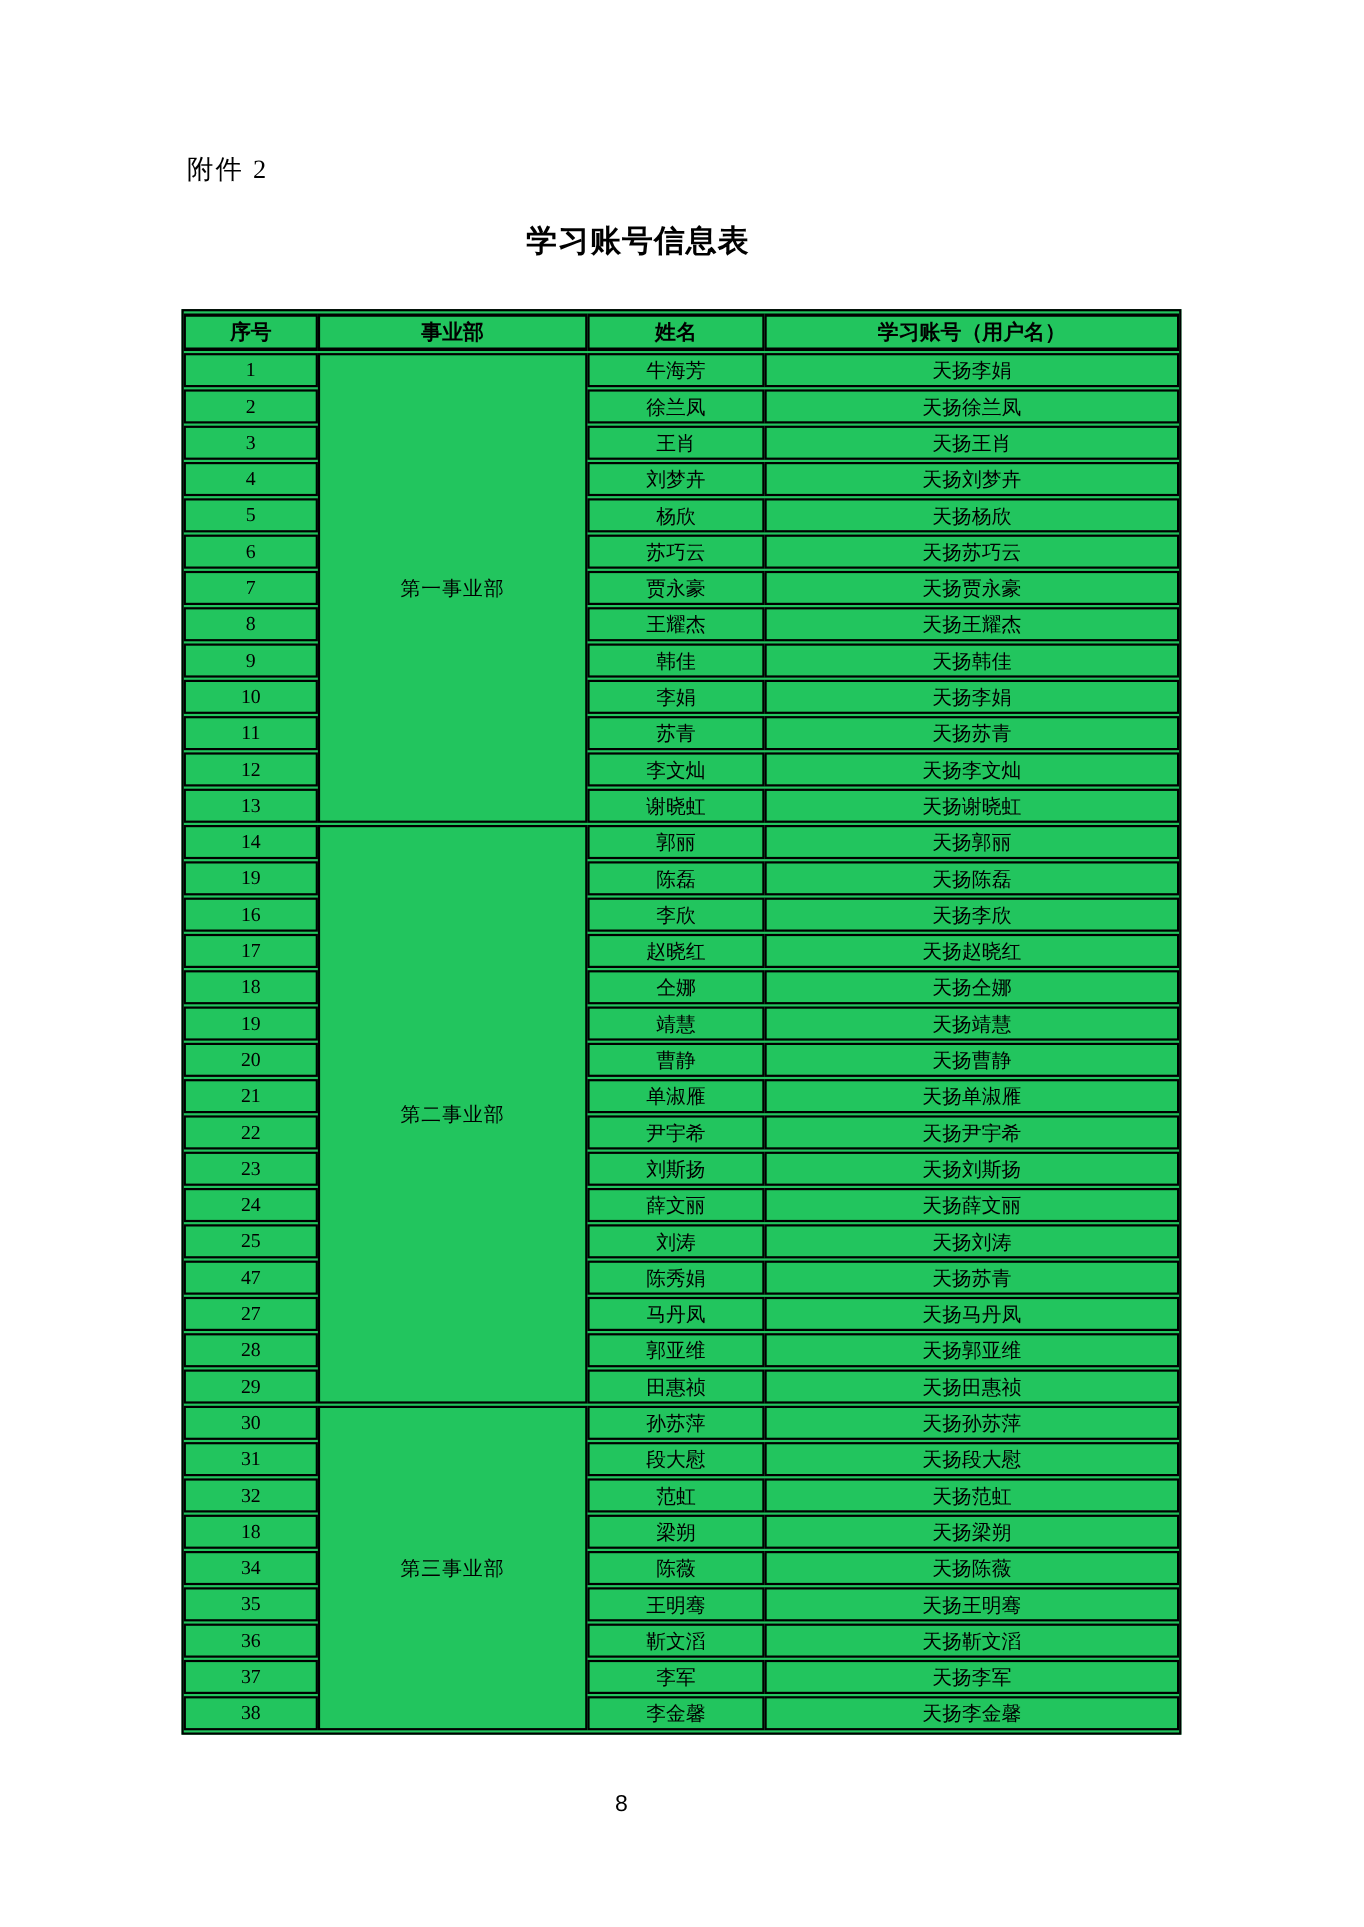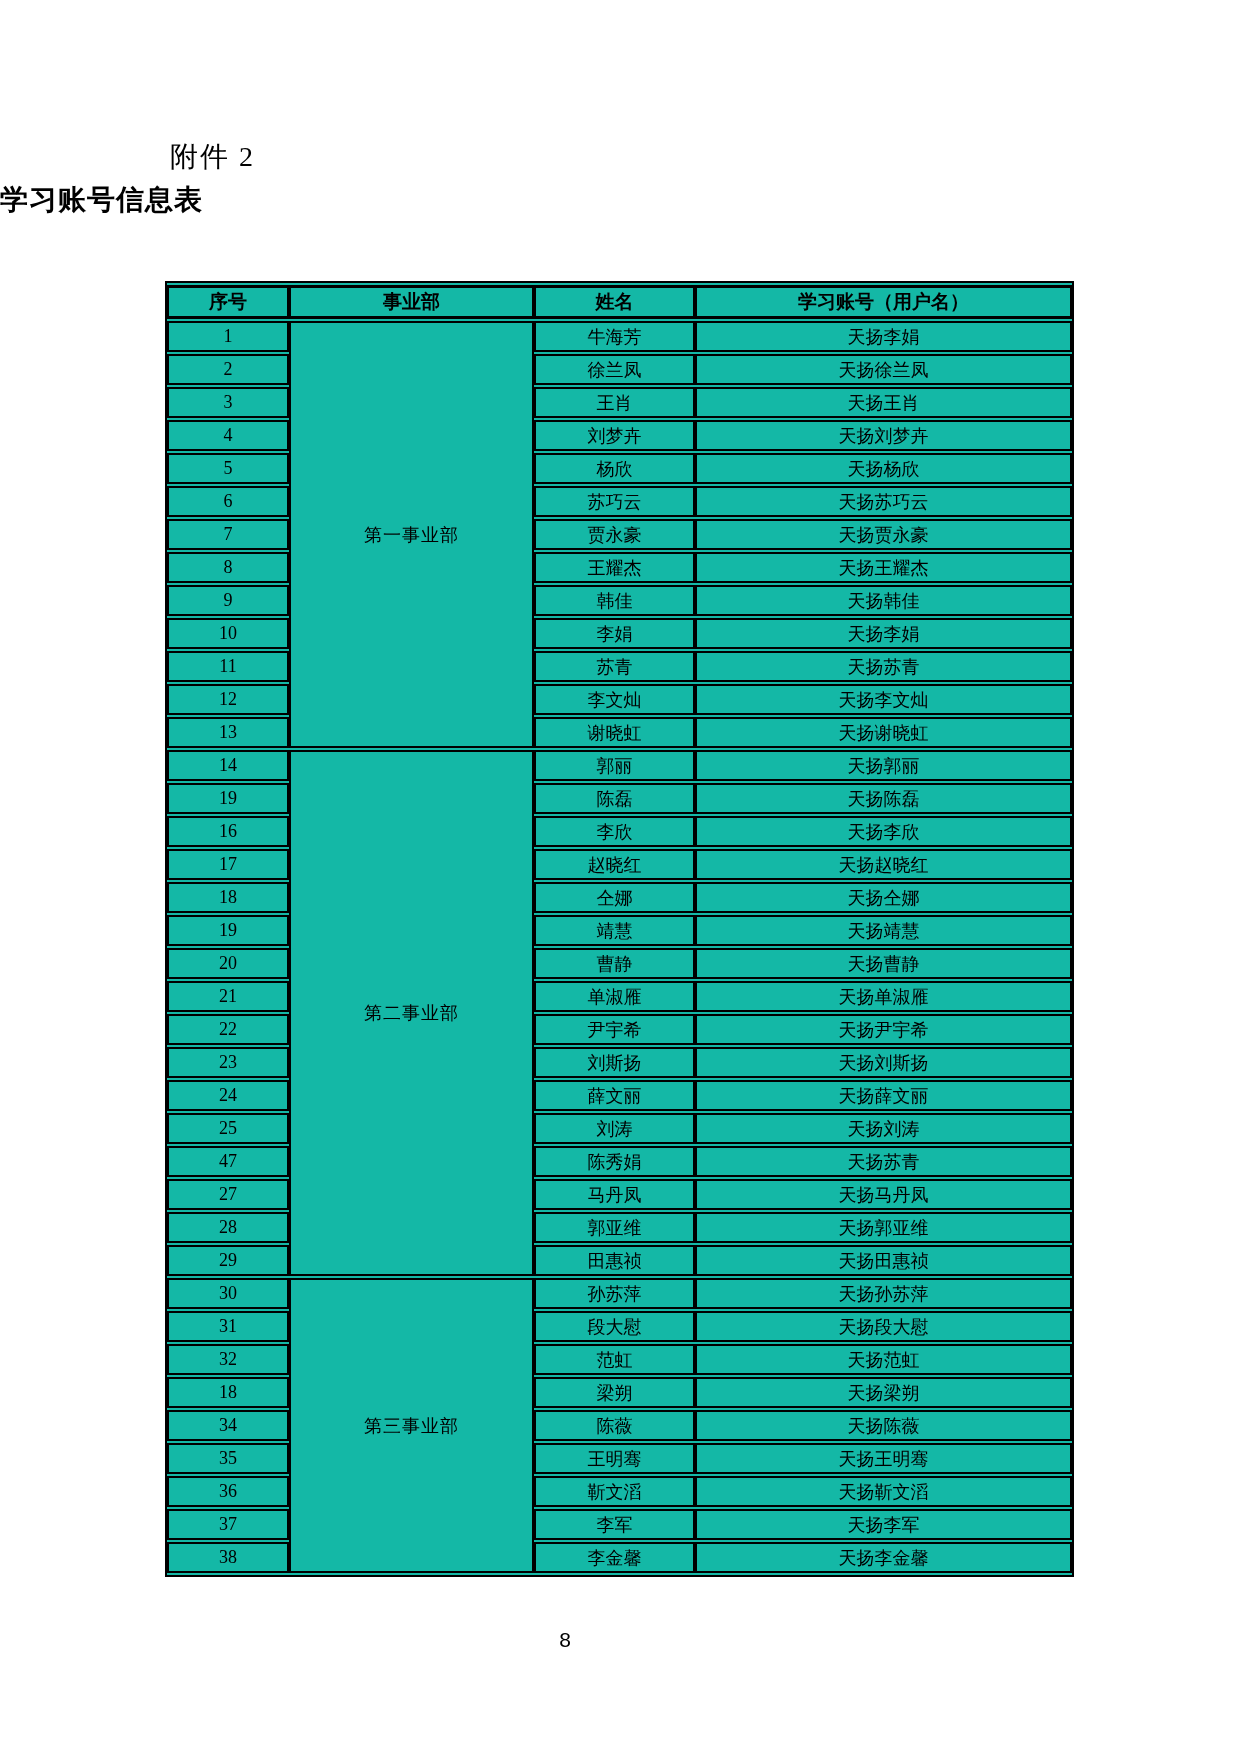--- a/index.html
+++ b/index.html
@@ -11,42 +11,43 @@
     position: relative;
     width: 1240px;
     height: 1752px;
     font-family: "Liberation Serif", "DejaVu Serif", serif;
     color: #000000;
   }
   .attachment-label {
     position: absolute;
     left: 170px;
     top: 138px;
-    font-size: 28px;
+    font-size: 24px;
     letter-spacing: 2px;
   }
   .doc-title {
     position: absolute;
     left: 0;
-    top: 181px;
+    top: 200px;
     width: 1160px;           
+    text-align: center;
     font-size: 28px;
     font-weight: bold;
     letter-spacing: 1px;
   }
   table.account-table {
     position: absolute;
     left: 165px;
     top: 281px;
     width: 905px;
     table-layout: fixed;
     border-collapse: separate;
     border-spacing: 0 2px;    
     border: 2px solid #000;
-    background: #14b8a6;
+    background: #22c55e;
   }
   table.account-table th,
   table.account-table td {
     border: 2px solid #000;
     padding: 0 2px;
     text-align: center;
     vertical-align: middle;
     overflow: hidden;
     white-space: nowrap;
   }

